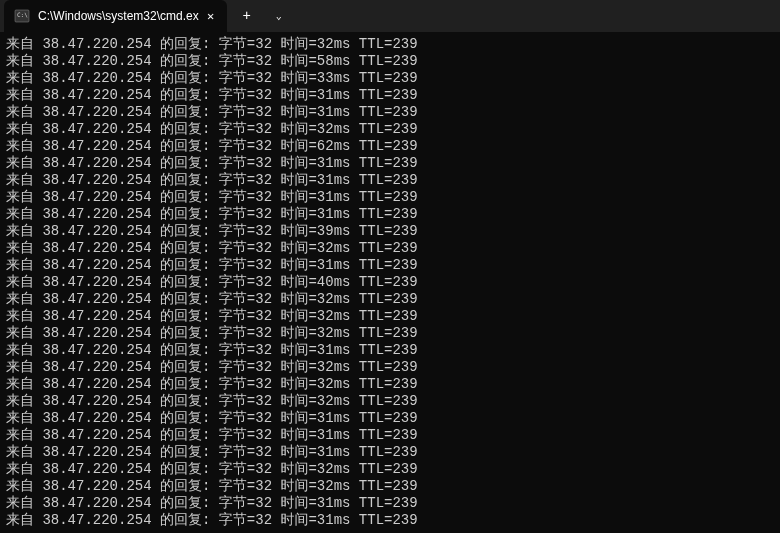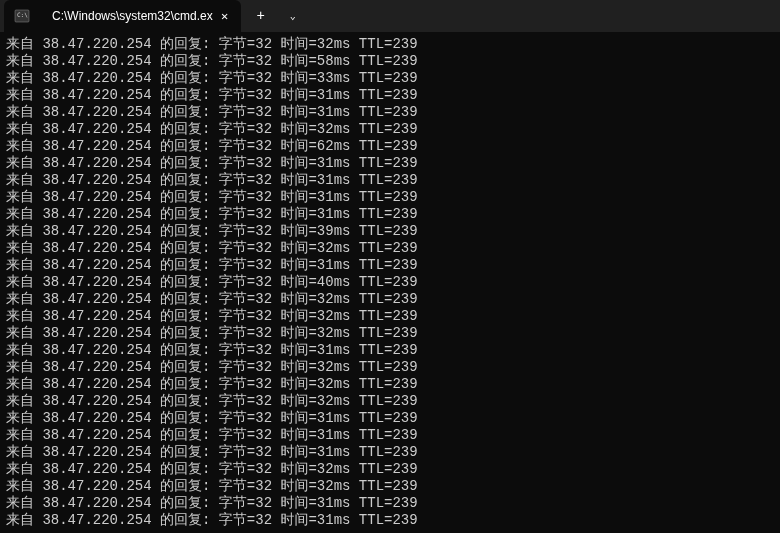--- a/index.html
+++ b/index.html
@@ -39,21 +39,20 @@
       justify-content: center;
     }
     .tab-title {
       color: #ffffff;
       font-size: 12px;
       font-family: "Segoe UI", sans-serif;
       flex: 1;
       white-space: nowrap;
       overflow: hidden;
       text-overflow: ellipsis;
-      margin-left: 14px;
     }
     .tab-close {
       width: 16px;
       height: 16px;
       display: flex;
       align-items: center;
       justify-content: center;
       color: #ffffff;
       font-size: 12px;
       margin-left: 4px;

